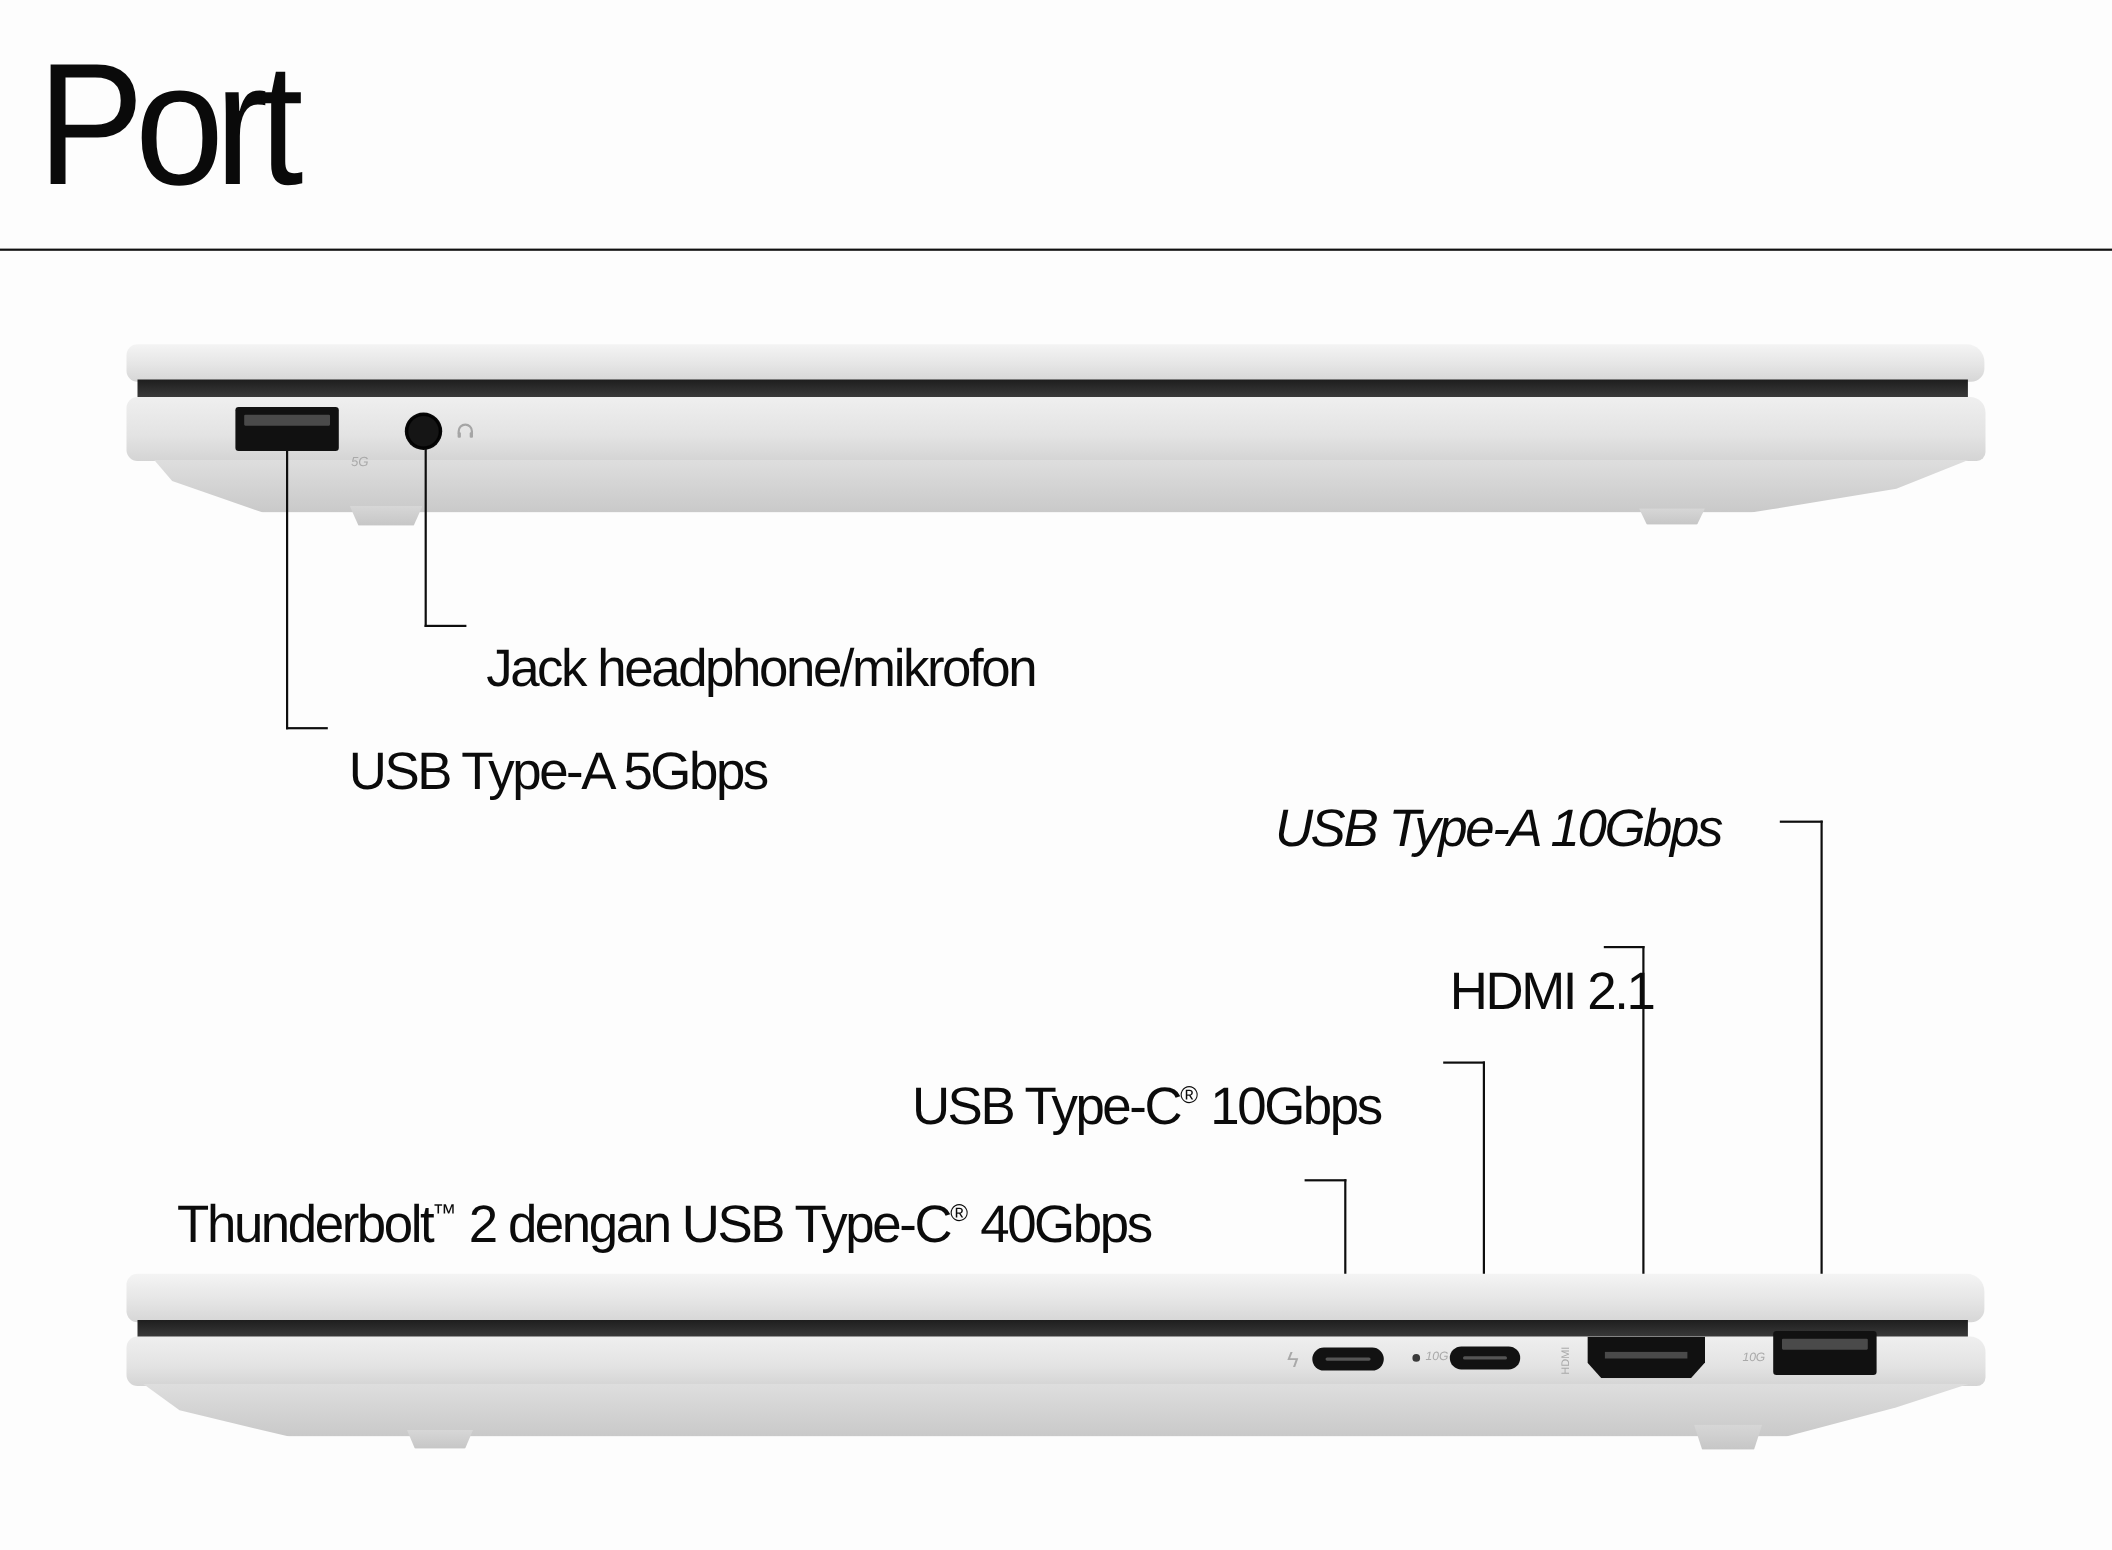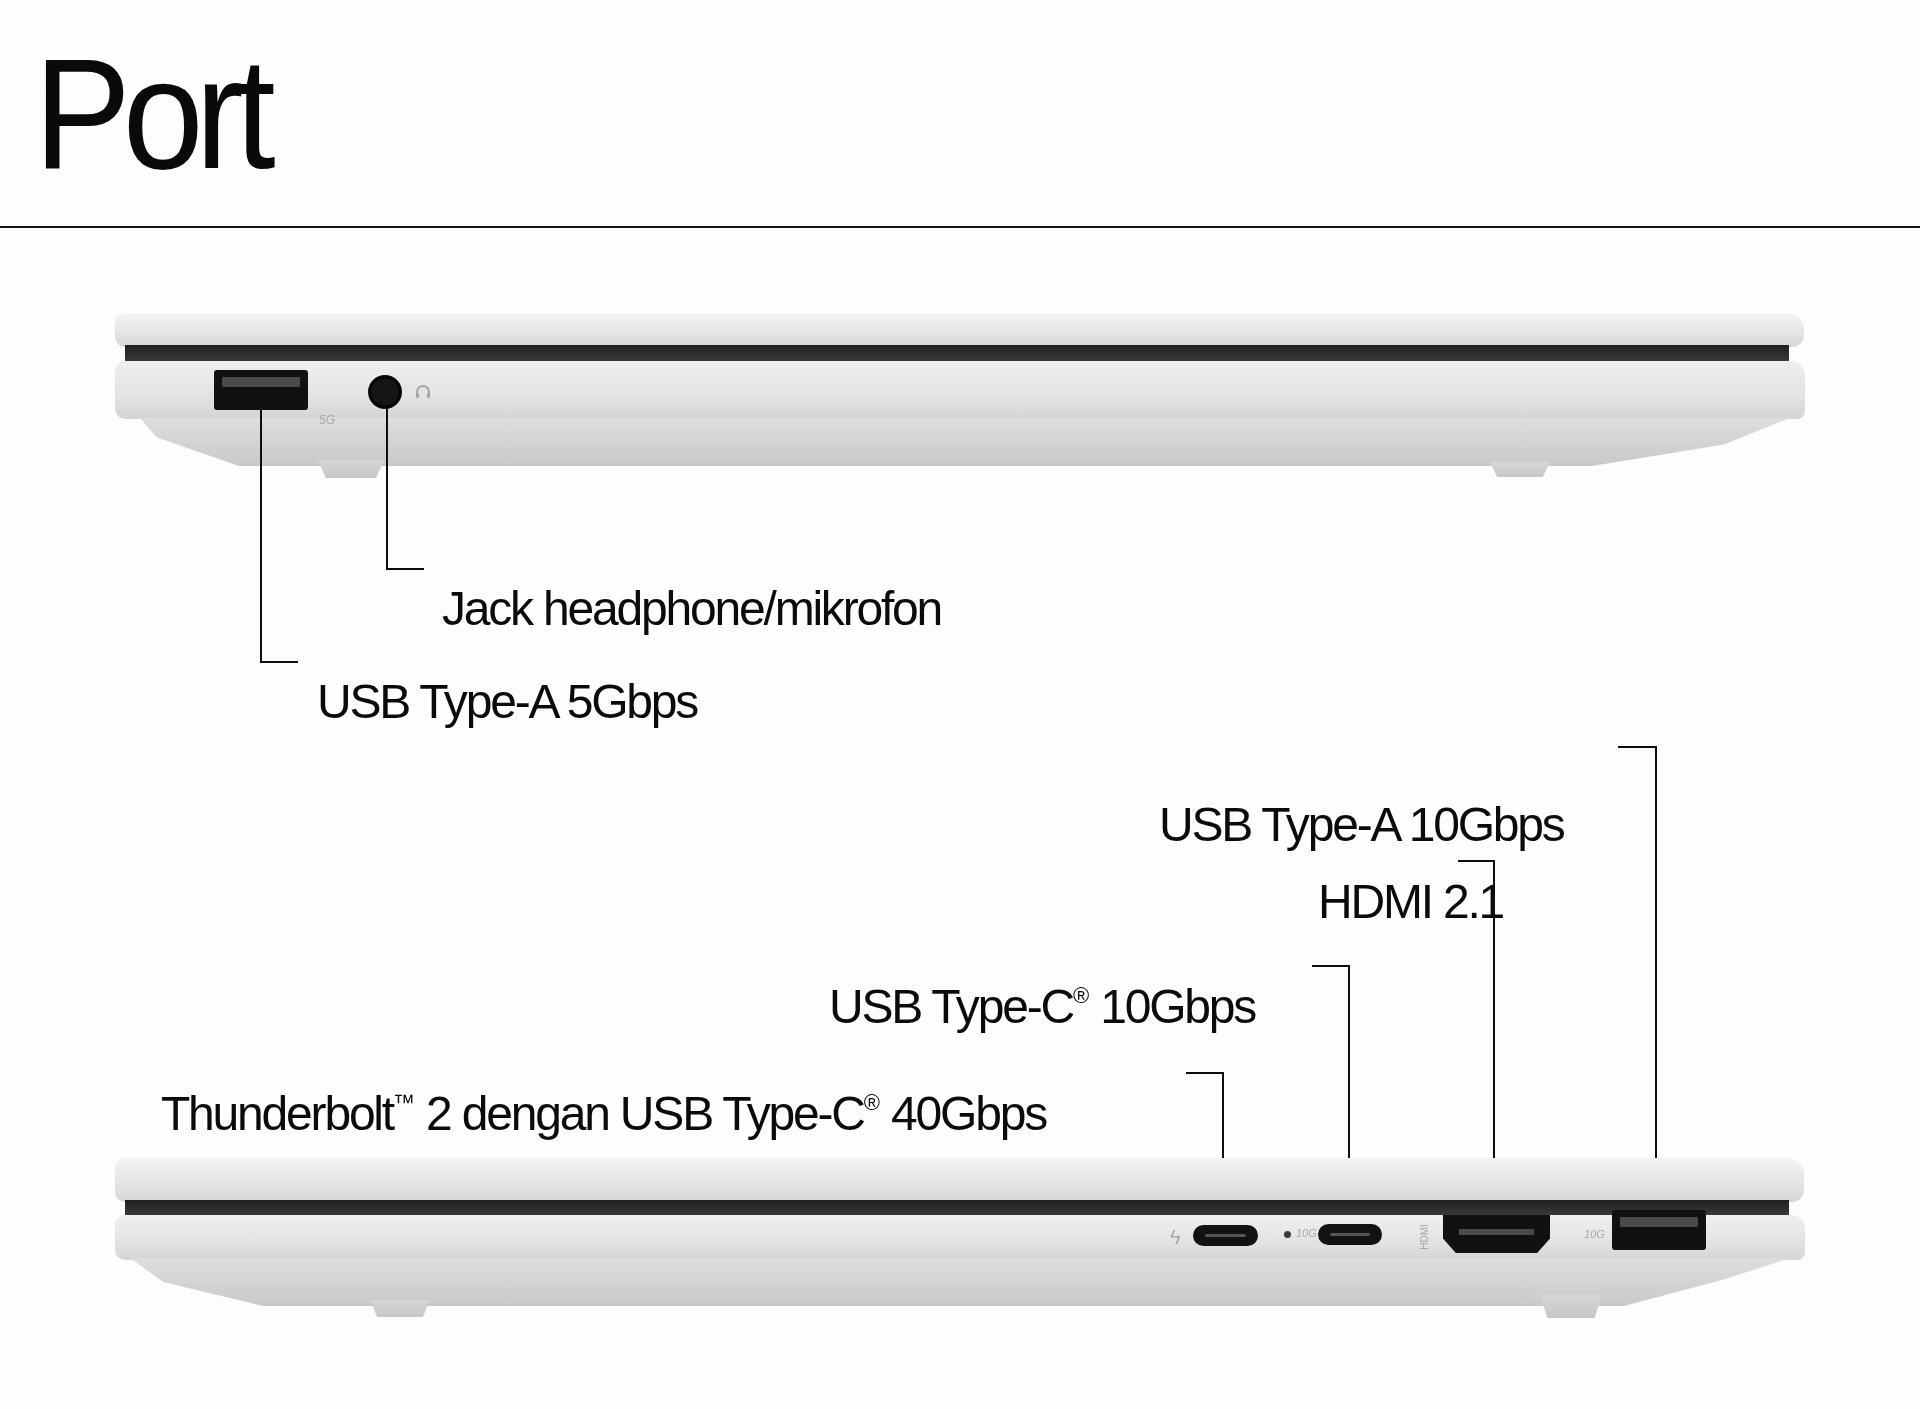--- a/index.html
+++ b/index.html
@@ -62,21 +62,21 @@
 </div>
 
 <div class="abs line" style="left:260px;top:410px;width:2px;height:253px;"></div>
 <div class="abs line" style="left:260px;top:661px;width:38px;height:2px;"></div>
 <div class="abs label" style="left:317px;top:640px;">USB Type-A 5Gbps</div>
 
 <div class="abs line" style="left:386px;top:408px;width:2px;height:162px;"></div>
 <div class="abs line" style="left:386px;top:568px;width:38px;height:2px;"></div>
 <div class="abs label" style="left:442px;top:547px;">Jack headphone/mikrofon</div>
 
-<div class="abs label" style="left:1159px;top:763px;">USB Type-A 10Gbps</div>
+<div class="abs label" style="left:1159px;top:692px;font-style:italic;">USB Type-A 10Gbps</div>
 <div class="abs line" style="left:1618px;top:746px;width:39px;height:2px;"></div>
 <div class="abs line" style="left:1655px;top:746px;width:2px;height:466px;"></div>
 
 <div class="abs label" style="left:1318px;top:840px;">HDMI 2.1</div>
 <div class="abs line" style="left:1458px;top:860px;width:37px;height:2px;"></div>
 <div class="abs line" style="left:1493px;top:860px;width:2px;height:356px;"></div>
 
 <div class="abs label" style="left:829px;top:945px;">
   <span>USB Type-C</span><sup>®</sup><span> 10Gbps</span>
 </div>

